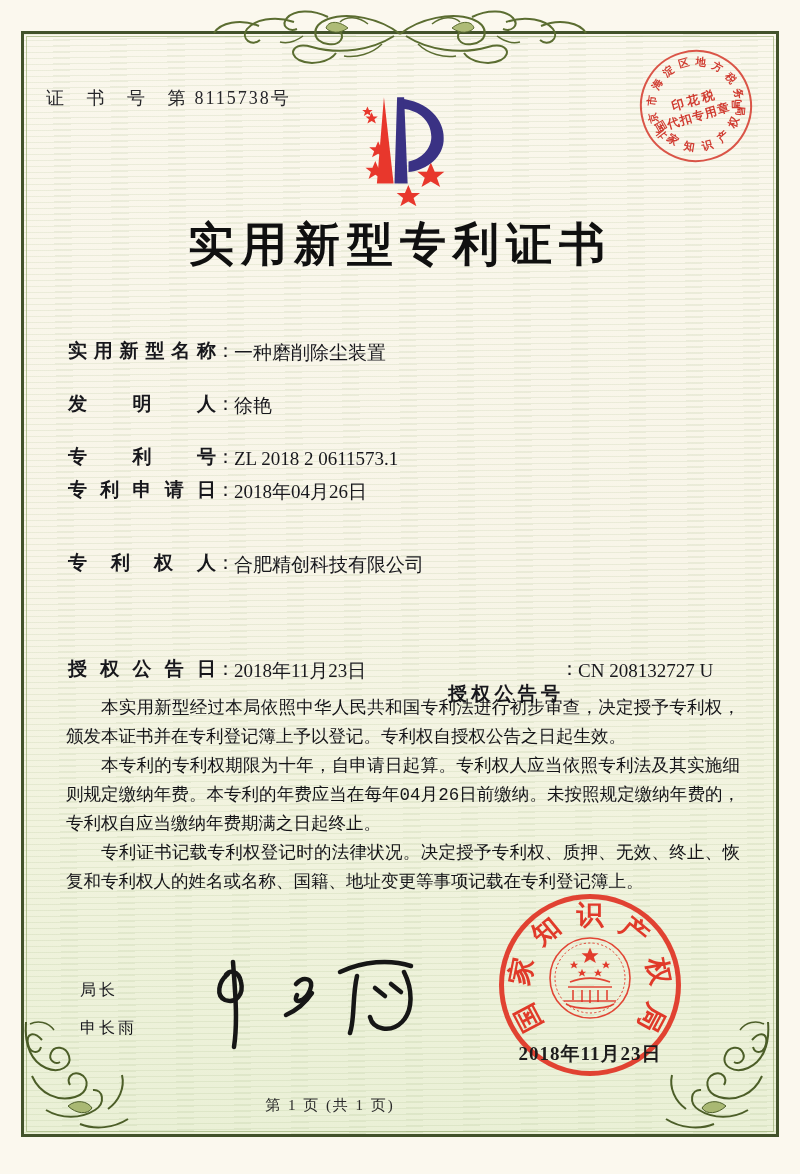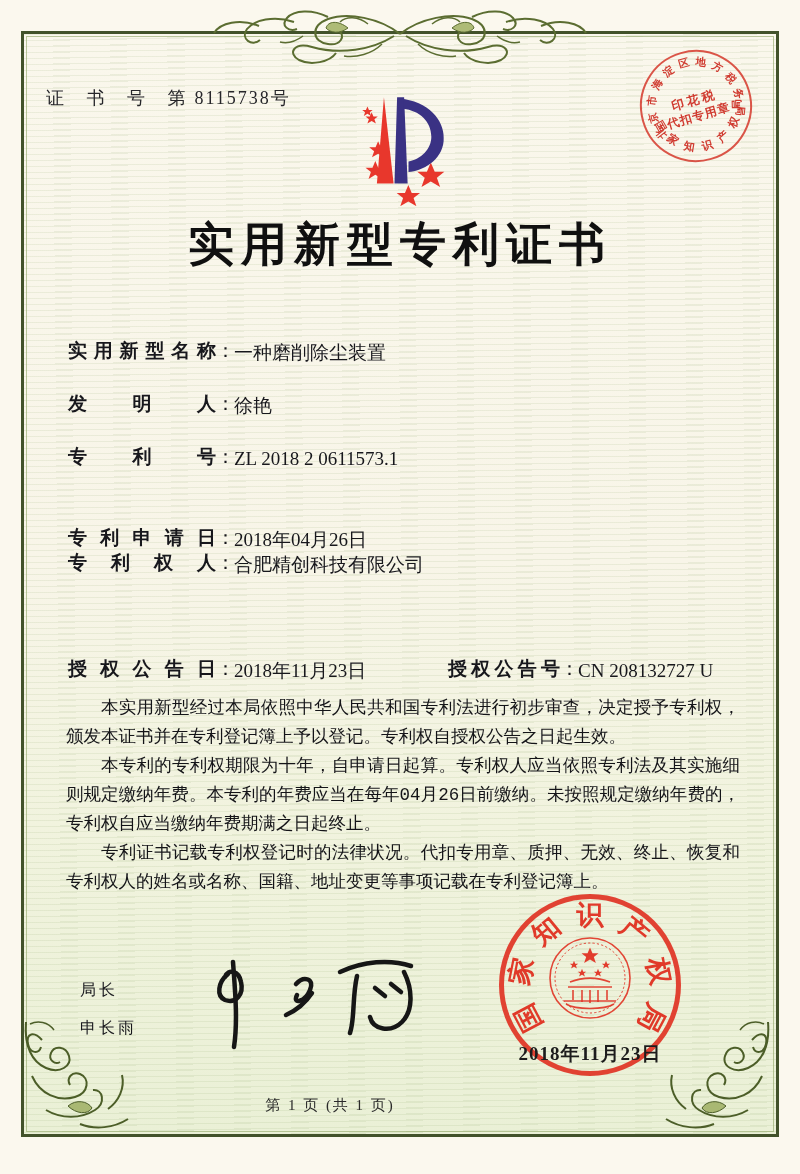--- a/index.html
+++ b/index.html
@@ -34,21 +34,21 @@
   }
   .fieldrow{left:68px;width:680px;font-size:19px;color:#17171c;}
   .flabel{
     display:inline-block;width:148px;text-align:justify;text-align-last:justify;
     vertical-align:top;
     font-weight:bold;
   }
   .fcolon{display:inline-block;width:18px;}
   .fvalue{display:inline-block;vertical-align:top;max-width:500px;line-height:30px;}
   .row2{left:448px;width:300px;}
-  .row2 .flabel{width:112px;}
+  .row2 .flabel{width:112px;margin-top:25px;}
   .bodytext{
     left:66px;top:694px;width:674px;font-size:17.5px;line-height:29px;
     text-align:justify;color:#141418;
   }
   .bodytext p{margin:0;text-indent:2em;font-family:Liberation Mono, monospace;}
   .signer{left:80px;font-size:16px;color:#17171c;letter-spacing:3px;}
   .footer{left:0;top:1096px;width:660px;text-align:center;font-size:15px;color:#2a2a2a;letter-spacing:2px;}
   
   .seal{
     left:495px;top:890px;width:190px;height:190px;border-radius:50%;
@@ -181,37 +181,37 @@
 
   <div class="abs fieldrow" style="top:338px">
     <span class="flabel">实用新型名称</span><span class="fcolon">：</span><span class="fvalue">一种磨削除尘装置</span>
   </div>
   <div class="abs fieldrow" style="top:391px">
     <span class="flabel">发明人</span><span class="fcolon">：</span><span class="fvalue">徐艳</span>
   </div>
   <div class="abs fieldrow" style="top:444px">
     <span class="flabel">专利号</span><span class="fcolon">：</span><span class="fvalue">ZL 2018 2 0611573.1</span>
   </div>
-  <div class="abs fieldrow" style="top:525px">
+  <div class="abs fieldrow" style="top:477px">
     <span class="flabel">专利申请日</span><span class="fcolon">：</span><span class="fvalue">2018年04月26日</span>
   </div>
   <div class="abs fieldrow" style="top:550px">
     <span class="flabel">专利权人</span><span class="fcolon">：</span><span class="fvalue">合肥精创科技有限公司</span>
   </div>
   <div class="abs fieldrow" style="top:656px">
     <span class="flabel">授权公告日</span><span class="fcolon">：</span><span class="fvalue">2018年11月23日</span>
   </div>
   <div class="abs fieldrow row2" style="top:656px">
     <span class="flabel">授权公告号</span><span class="fcolon">：</span><span class="fvalue">CN 208132727 U</span>
   </div>
 
   <div class="abs bodytext">
     <p>本实用新型经过本局依照中华人民共和国专利法进行初步审查，决定授予专利权，颁发本证书并在专利登记簿上予以登记。专利权自授权公告之日起生效。</p>
     <p>本专利的专利权期限为十年，自申请日起算。专利权人应当依照专利法及其实施细则规定缴纳年费。本专利的年费应当在每年04月26日前缴纳。未按照规定缴纳年费的，专利权自应当缴纳年费期满之日起终止。</p>
-    <p>专利证书记载专利权登记时的法律状况。代扣专用章、质押、无效、终止、恢复和专利权人的姓名或名称、国籍、地址变更等事项记载在专利登记簿上。</p>
+    <p>专利证书记载专利权登记时的法律状况。决定授予专利权、质押、无效、终止、恢复和专利权人的姓名或名称、国籍、地址变更等事项记载在专利登记簿上。</p>
   </div>
 
   <div class="abs signer" style="top:980px">局长</div>
   <div class="abs signer" style="top:1018px">申长雨</div>
 
   <svg class="abs" style="left:198px;top:950px" width="234" height="104" viewBox="0 0 234 104">
     <g stroke="#161616" stroke-width="4.5" fill="none" stroke-linecap="round" stroke-linejoin="round">
       <path d="M30,24 C20,32 18,46 27,50 C38,54 46,44 43,32 C41,21 30,18 27,27"></path>
       <path d="M35,12 C37,40 40,70 36,97"></path>
       <path d="M98,34 C106,25 117,29 112,40 C107,52 94,55 99,45"></path>

